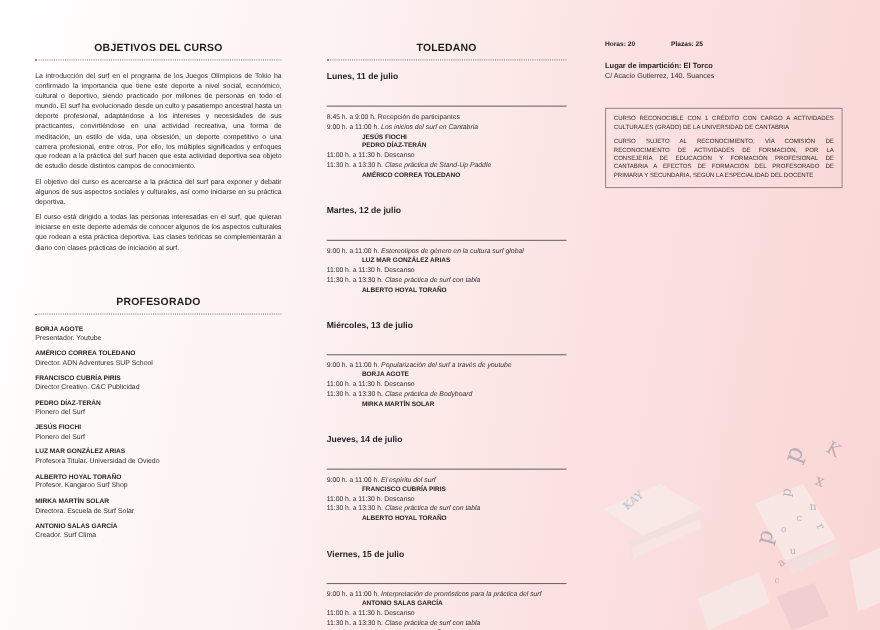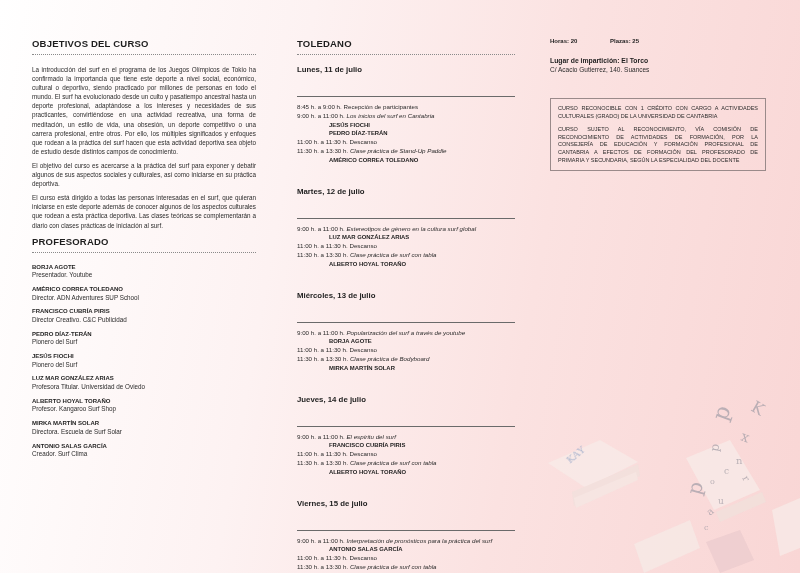--- a/index.html
+++ b/index.html
@@ -11,27 +11,28 @@
       background: linear-gradient(100deg, #ffffff 0%, #fdf2f2 35%, #fbe2e1 65%, #f9d6d5 100%);
     }
     .col { position: absolute; top: 0; }
     .col-left { left: 32px; width: 224px; }
     .col-mid { left: 297px; width: 218px; }
     .col-right { left: 550px; width: 218px; }
 
     .section-title {
       font-weight: bold;
       font-size: 9.5px;
+      text-align: center;
       letter-spacing: 0.2px;
       color: #1e1e1e;
       padding-bottom: 5px;
       border-bottom: 1px dotted #8a8a8a;
     }
     .obj-title { margin-top: 38px; }
-    .prof-title { margin-top: 6px; }
+    .prof-title { margin-top: 39px; }
     .prog-title { margin-top: 38px; }
 
     .paragraph {
       font-size: 6.3px;
       line-height: 9.1px;
       text-align: justify;
       margin-top: 5px;
       color: #2b2b2b;
     }
     .paragraph.first { margin-top: 10px; }

